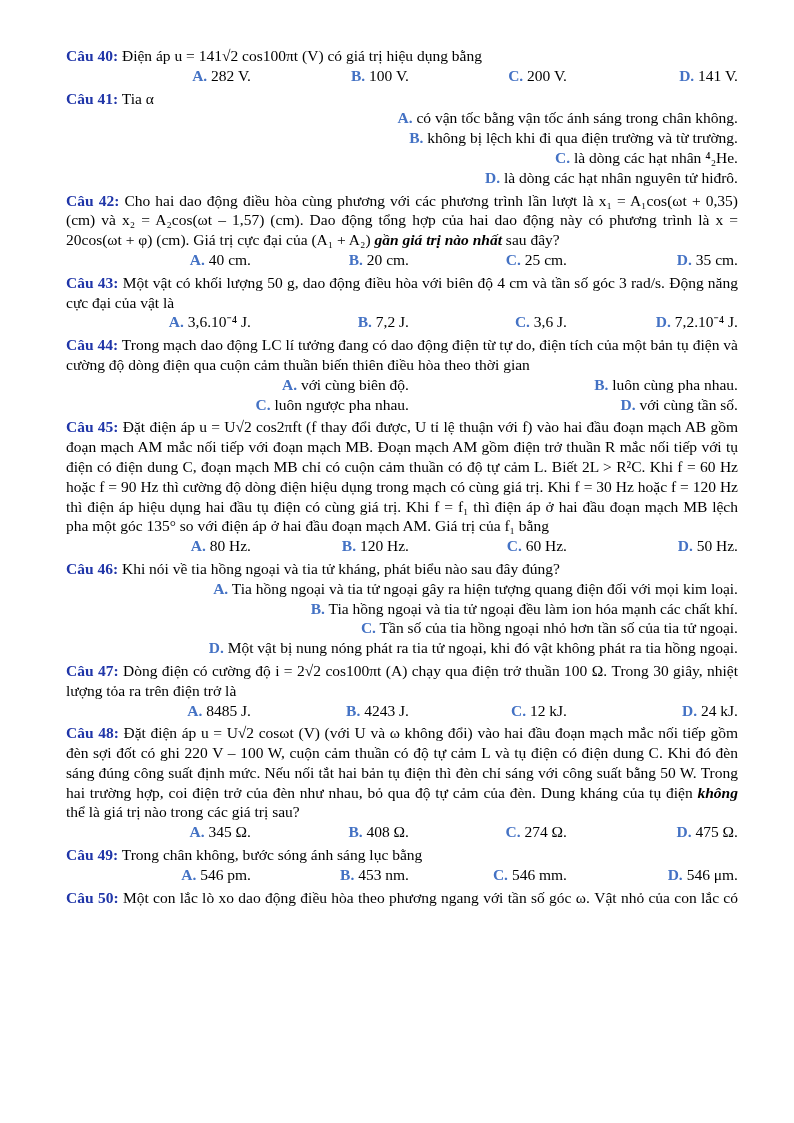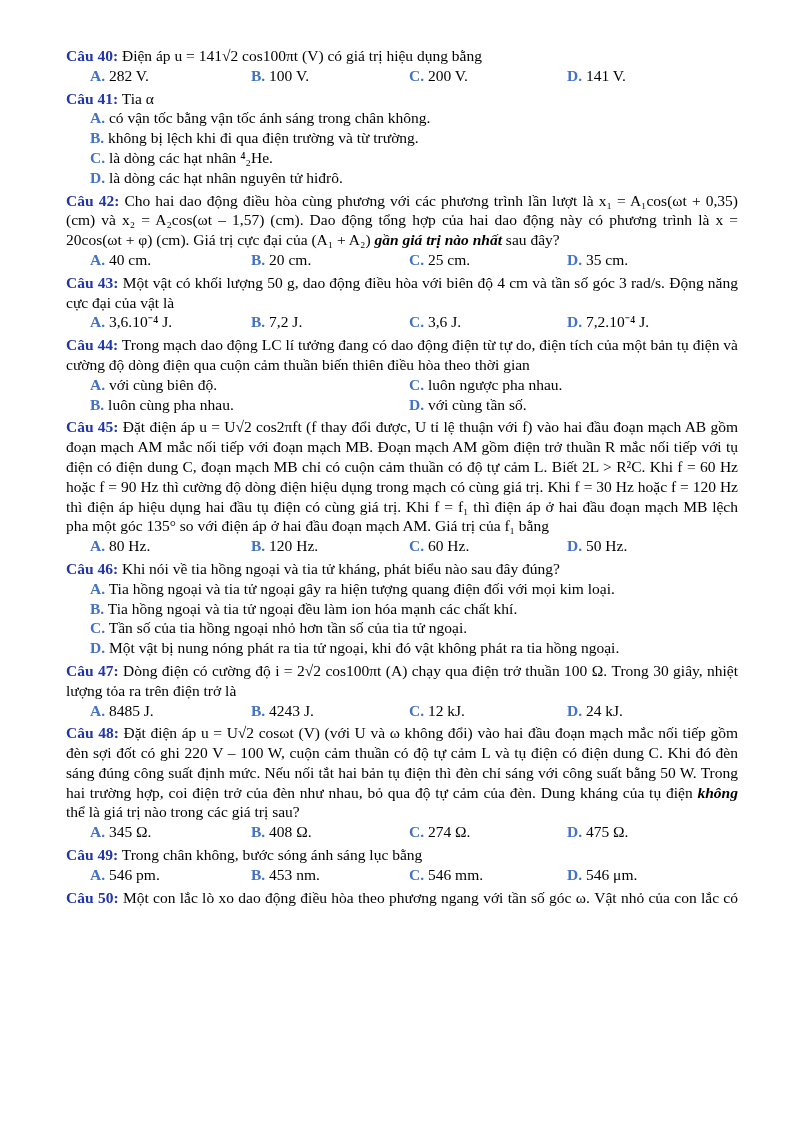--- a/index.html
+++ b/index.html
@@ -17,21 +17,21 @@
   }
   .question { margin-bottom:3px; }
   .qtext { margin:0; text-align:justify; }
   .qlabel { font-weight:bold; color:var(--question_label, #1F35A8); }
   .seg.bold { font-weight:bold;font-style:italic; }
   .options { margin:0; }
   .layout-row { display:grid; grid-template-columns:161px 158px 158px 1fr; padding-left:24px; }
   .layout-two { display:grid; grid-template-columns:319px 1fr; padding-left:24px; }
   .layout-stack { padding-left:24px; }
   .layout-stack .opt { display:block; }
-  .opt { white-space:nowrap; overflow:visible; }
+  .opt { white-space:nowrap; overflow:visible;text-align:right; }
   .okey { font-weight:bold; color:var(--option_letter, #4472C4); font-style:normal; }
   .end-marker { text-align:center; margin-top:11px; letter-spacing:0.5px; }
   .footer {
     position:absolute; top:1052px; left:66px; right:56px;
     border-top:1.6px solid #3a3a3a;
     padding-top:3px;
     text-align:right;
     font-family:"Liberation Sans", sans-serif;
     font-size:13.5px;
     color:#1a1a1a;
@@ -75,22 +75,22 @@
           <span class="opt"><b class="okey">A.</b> <span class="otext">3,6.10⁻⁴ J.</span></span>
           <span class="opt"><b class="okey">B.</b> <span class="otext">7,2 J.</span></span>
           <span class="opt"><b class="okey">C.</b> <span class="otext">3,6 J.</span></span>
           <span class="opt"><b class="okey">D.</b> <span class="otext">7,2.10⁻⁴ J.</span></span>
         </div>
       </div>
       <div class="question">
         <p class="qtext"><span class="qlabel">Câu 44:</span> <span class="seg">Trong mạch dao động LC lí tưởng đang có dao động điện từ tự do, điện tích của một bản tụ điện và cường độ dòng điện qua cuộn cảm thuần biến thiên điều hòa theo thời gian</span></p>
         <div class="options layout-two">
           <span class="opt"><b class="okey">A.</b> <span class="otext">với cùng biên độ.</span></span>
+          <span class="opt"><b class="okey">B.</b> <span class="otext">luôn cùng pha nhau.</span></span>
           <span class="opt"><b class="okey">C.</b> <span class="otext">luôn ngược pha nhau.</span></span>
-          <span class="opt"><b class="okey">B.</b> <span class="otext">luôn cùng pha nhau.</span></span>
           <span class="opt"><b class="okey">D.</b> <span class="otext">với cùng tần số.</span></span>
         </div>
       </div>
       <div class="question">
         <p class="qtext"><span class="qlabel">Câu 45:</span> <span class="seg">Đặt điện áp u = U√2 cos2πft (f thay đổi được, U tỉ lệ thuận với f) vào hai đầu đoạn mạch AB gồm đoạn mạch AM mắc nối tiếp với đoạn mạch MB. Đoạn mạch AM gồm điện trở thuần R mắc nối tiếp với tụ điện có điện dung C, đoạn mạch MB chỉ có cuộn cảm thuần có độ tự cảm L. Biết 2L &gt; R²C. Khi f = 60 Hz hoặc f = 90 Hz thì cường độ dòng điện hiệu dụng trong mạch có cùng giá trị. Khi f = 30 Hz hoặc f = 120 Hz thì điện áp hiệu dụng hai đầu tụ điện có cùng giá trị. Khi f = f₁ thì điện áp ở hai đầu đoạn mạch MB lệch pha một góc 135° so với điện áp ở hai đầu đoạn mạch AM. Giá trị của f₁ bằng</span></p>
         <div class="options layout-row">
           <span class="opt"><b class="okey">A.</b> <span class="otext">80 Hz.</span></span>
           <span class="opt"><b class="okey">B.</b> <span class="otext">120 Hz.</span></span>
           <span class="opt"><b class="okey">C.</b> <span class="otext">60 Hz.</span></span>
           <span class="opt"><b class="okey">D.</b> <span class="otext">50 Hz.</span></span>

